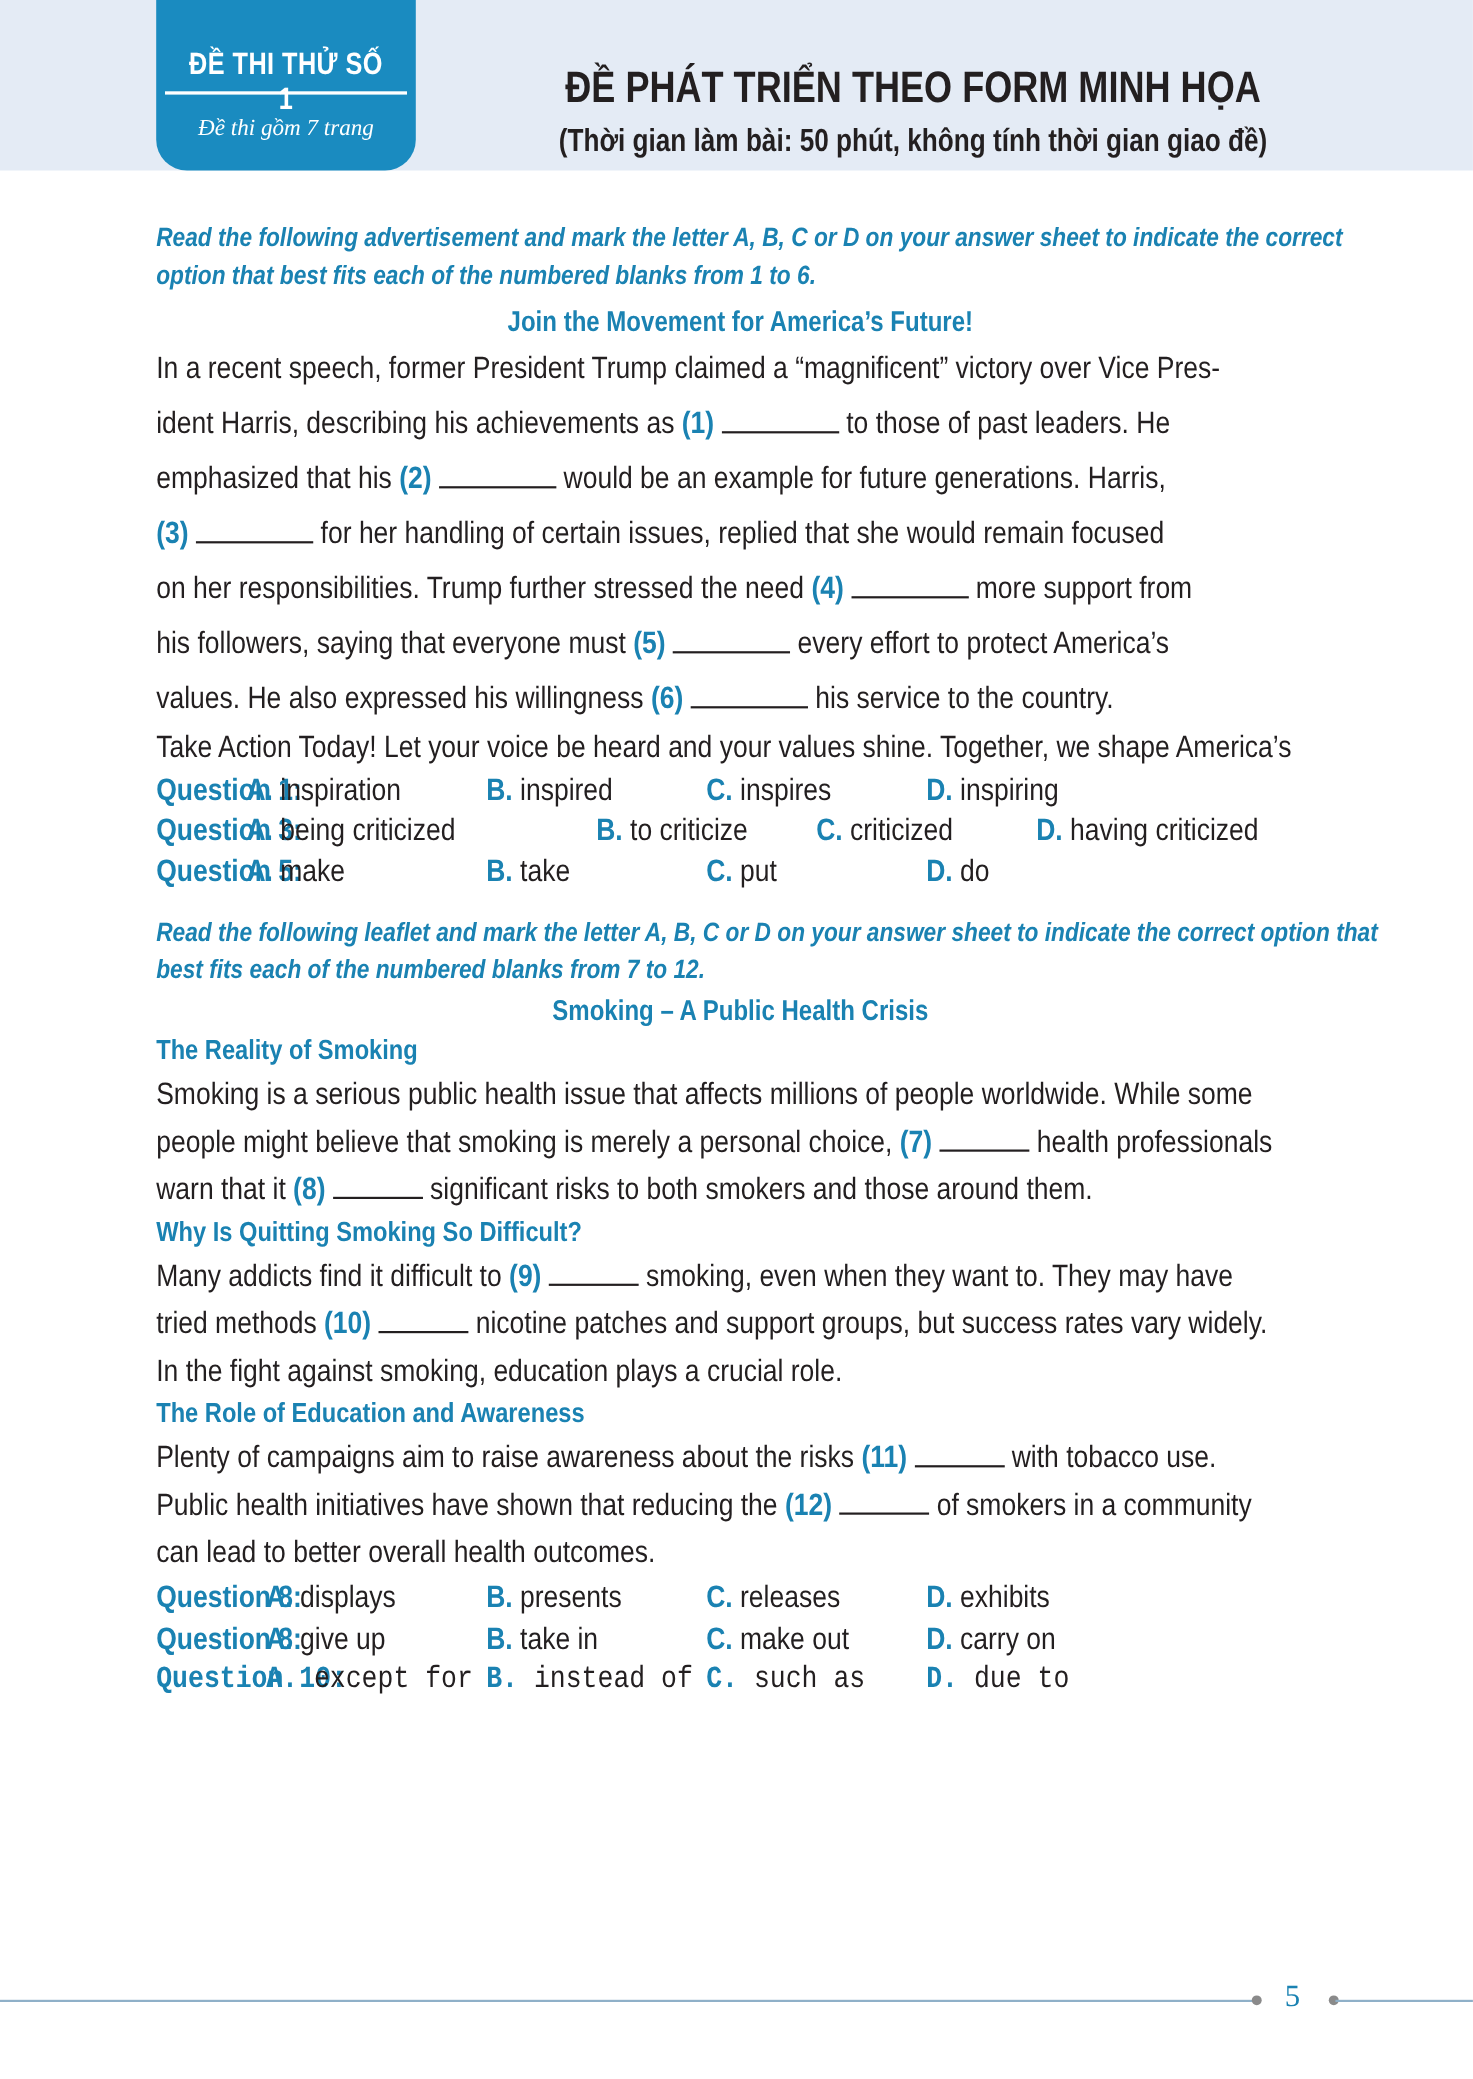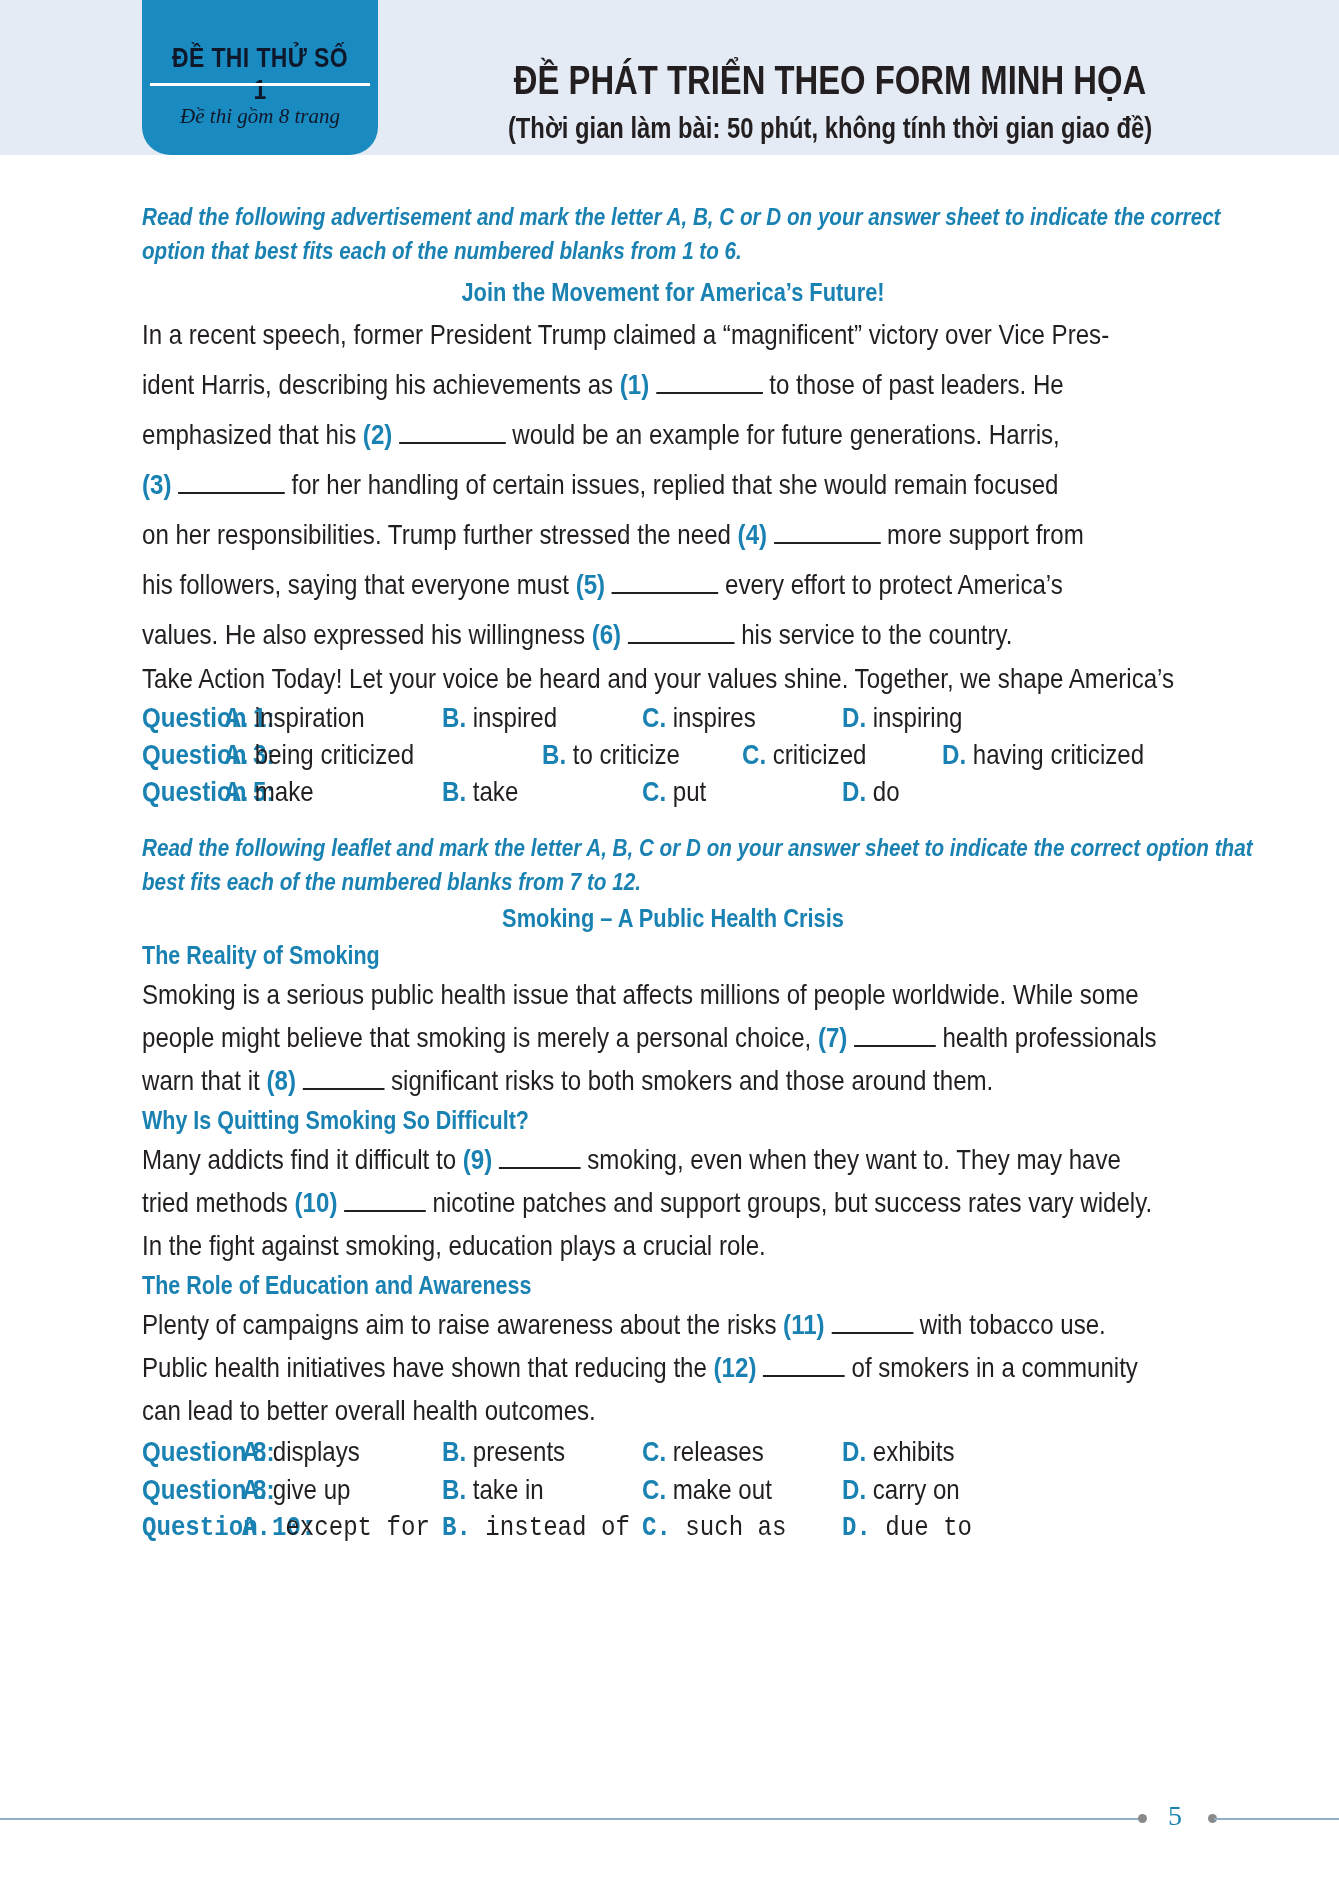--- a/index.html
+++ b/index.html
@@ -10,21 +10,21 @@
       color: #231f20;
     }
     .header-band {
       position: absolute; left: 0; top: 0; width: 1339px; height: 155px;
       background: #e4ebf5;
     }
     .badge {
       position: absolute; left: 142px; top: 0; width: 236px; height: 155px;
       background: #1a8bc0;
       border-radius: 0 0 28px 28px;
-      color: #0f172a; text-align: center;
+      color: #ffffff; text-align: center;
     }
     .badge-title {
       position: absolute; left: 0; right: 0; top: 42px;
       font-family: "Liberation Sans", sans-serif; font-weight: bold;
       font-size: 28px; letter-spacing: 0.5px; transform: scaleX(0.82);
     }
     .badge-rule {
       position: absolute; left: 8px; right: 8px; top: 83px; height: 3px; background: #fff;
     }
     .badge-sub {
@@ -71,21 +71,21 @@
       font-size: 28px; color: #1a82b2;
     }
   </style>
 </head>
 <body>
 
 <div class="header-band"></div>
 <div class="badge">
   <div class="badge-title">ĐỀ THI THỬ SỐ 1</div>
   <div class="badge-rule"></div>
-  <div class="badge-sub">Đề thi gồm 8 trang</div>
+  <div class="badge-sub">Đề thi gồm 7 trang</div>
 </div>
 <div class="main-title">ĐỀ PHÁT TRIỂN THEO FORM MINH HỌA</div>
 <div class="main-sub">(Thời gian làm bài: 50 phút, không tính thời gian giao đề)</div>
 
 <div class="content">
 
   <div class="instr cond">Read the following advertisement and mark the letter A, B, C or D on your answer sheet to indicate the correct</div>
   <div class="instr cond">option that best fits each of the numbered blanks from 1 to 6.</div>
   <div class="centered-title" style="margin-top:6px; line-height:36px;">Join the Movement for America’s Future!</div>
 

